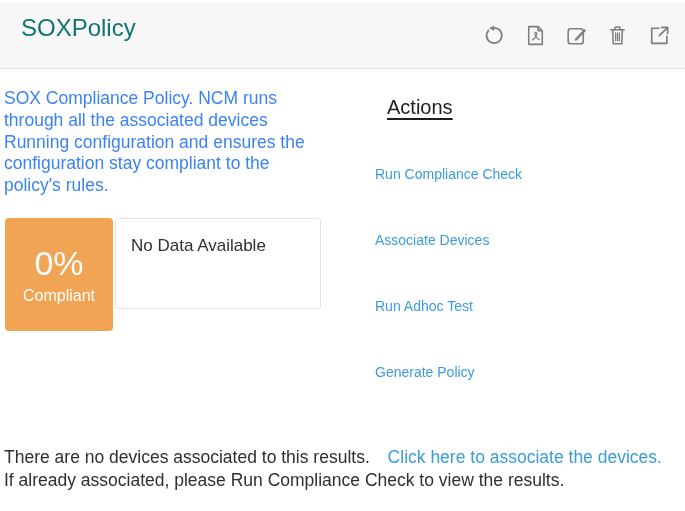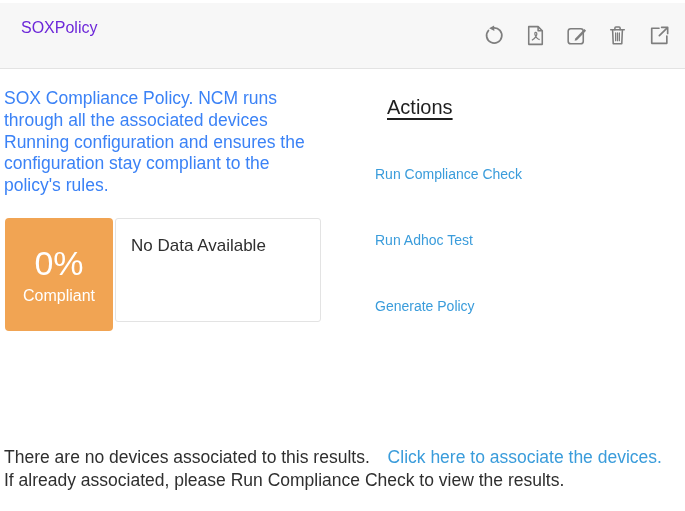--- a/index.html
+++ b/index.html
@@ -15,21 +15,21 @@
 
   
   .header {
     position: absolute; top: 3px; left: 0; right: 0; height: 66px;
     background: #f7f7f7;
     border-bottom: 1px solid #e3e3e3;
     display: flex; align-items: center;
   }
   .page-title {
     margin: 0 0 16px 21px;
-    font-size: 16px; font-weight: 400; color: #6d28d9;
+    font-size: 24px; font-weight: 400; color: #0f766e;
   }
   .icon-bar {
     margin-left: auto; margin-right: 13px;
     display: flex; gap: 14px; align-items: center;
   }
   .icon-btn {
     width: 27px; height: 27px;
     background: none; border: none; padding: 0;
     color: #7e7e7e; cursor: pointer;
     display: flex; align-items: center; justify-content: center;
@@ -50,21 +50,21 @@
     width: 108px; height: 113px;
     background: #f1a453;
     border-radius: 4px;
     color: #ffffff;
     display: flex; flex-direction: column;
     align-items: center; justify-content: center;
   }
   .compliance-percent { font-size: 34px; line-height: 36px; }
   .compliance-label  { font-size: 16px; line-height: 18px; margin-top: 6px; }
   .no-data-box {
-    width: 206px; height: 104px;
+    width: 206px; height: 91px;
     margin-left: 2px;
     background: #ffffff;
     border: 1px solid #e3e3e3;
     border-radius: 3px;
     padding: 17px 0 0 15px;
     font-size: 17px; color: #2f2f2f;
   }
 
   
   .actions {
@@ -154,17 +154,18 @@
     <div class="compliance-label">Compliant</div>
   </div>
   <div class="no-data-box">
     <span>No Data Available</span>
   </div>
 </div>
 
 <section class="actions">
   <h2 class="actions-heading">Actions</h2>
   <a class="action-link" href="#">Run Compliance Check</a>
+  <a class="action-link" href="#">Associate Devices</a>
   <a class="action-link" href="#">Run Adhoc Test</a>
   <a class="action-link" href="#">Generate Policy</a>
 </section>
 
 <p class="footer-message"><span>There are no devices associated to this results. </span><a class="footer-link" href="#">Click here to associate the devices.</a><br><span>If already associated, please Run Compliance Check to view the results.</span></p>
 
 </body></html>

